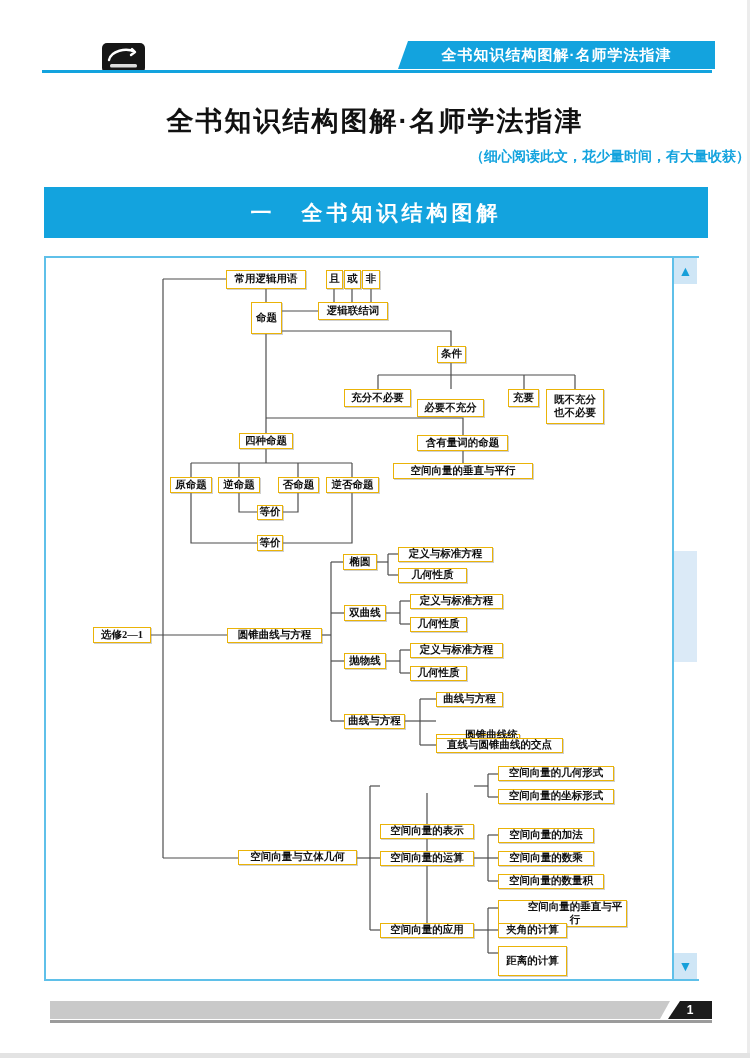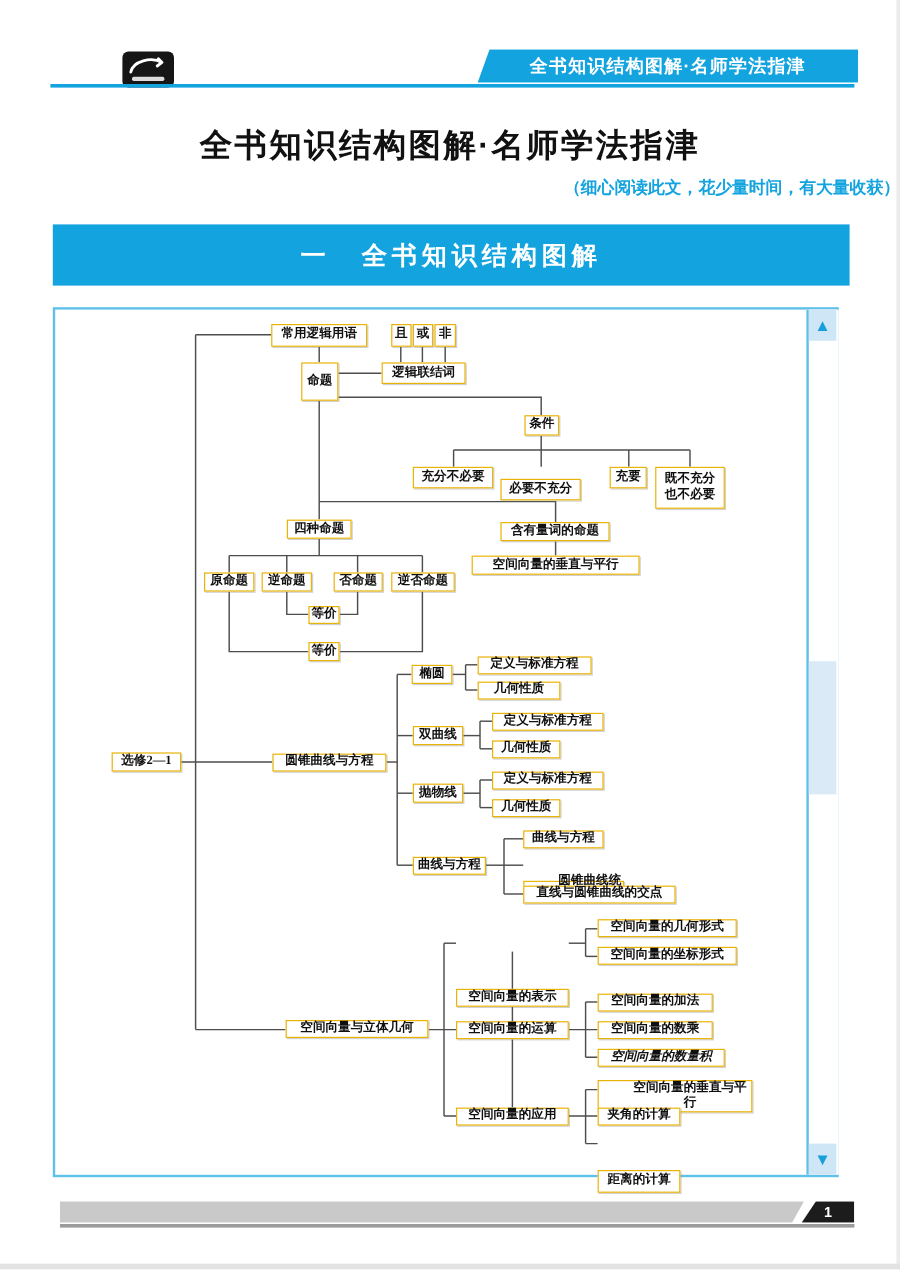--- a/index.html
+++ b/index.html
@@ -193,25 +193,25 @@
     <div class="node" style="left: 436px; top: 692px; width: 67px; height: 15px;">曲线与方程</div>
     <div class="node" style="left: 436px; top: 734px; width: 84px; height: 15px; padding-left: 28px;">圆锥曲线统一定义</div>
     <div class="node" style="left: 436px; top: 738px; width: 127px; height: 15px;">直线与圆锥曲线的交点</div>
     <div class="node" style="left: 238px; top: 850px; width: 119px; height: 15px;">空间向量与立体几何</div>
     <div class="node" style="left: 380px; top: 778px; width: 94px; height: 15px; margin-top: 46px;">空间向量的表示</div>
     <div class="node" style="left: 498px; top: 766px; width: 116px; height: 15px;">空间向量的几何形式</div>
     <div class="node" style="left: 498px; top: 789px; width: 116px; height: 15px;">空间向量的坐标形式</div>
     <div class="node" style="left: 380px; top: 851px; width: 94px; height: 15px;">空间向量的运算</div>
     <div class="node" style="left: 498px; top: 828px; width: 96px; height: 15px;">空间向量的加法</div>
     <div class="node" style="left: 498px; top: 851px; width: 96px; height: 15px;">空间向量的数乘</div>
-    <div class="node" style="left: 498px; top: 874px; width: 106px; height: 15px; font-style: italic;">空间向量的数量积</div>
+    <div class="node" style="left: 498px; top: 874px; width: 106px; height: 15px;">空间向量的数量积</div>
     <div class="node" style="left: 380px; top: 923px; width: 94px; height: 15px;">空间向量的应用</div>
     <div class="node" style="left: 498px; top: 900px; width: 129px; height: 27px; padding-left: 26px;">空间向量的垂直与平行</div>
     <div class="node" style="left: 498px; top: 923px; width: 69px; height: 15px;">夹角的计算</div>
-    <div class="node" style="left: 498px; top: 946px; width: 69px; height: 19px; margin-top: 29px;">距离的计算</div>
+    <div class="node" style="left: 498px; top: 946px; width: 69px; height: 30px;">距离的计算</div>
   </div>
 
 <div class="abs" id="scrollcol"></div>
 <div class="abs scrollbtn" id="scrollup">
     <span>▲</span>
   </div>
 <div class="abs" id="scrollthumb"></div>
 <div class="abs scrollbtn" id="scrolldown">
     <span>▼</span>
   </div>

